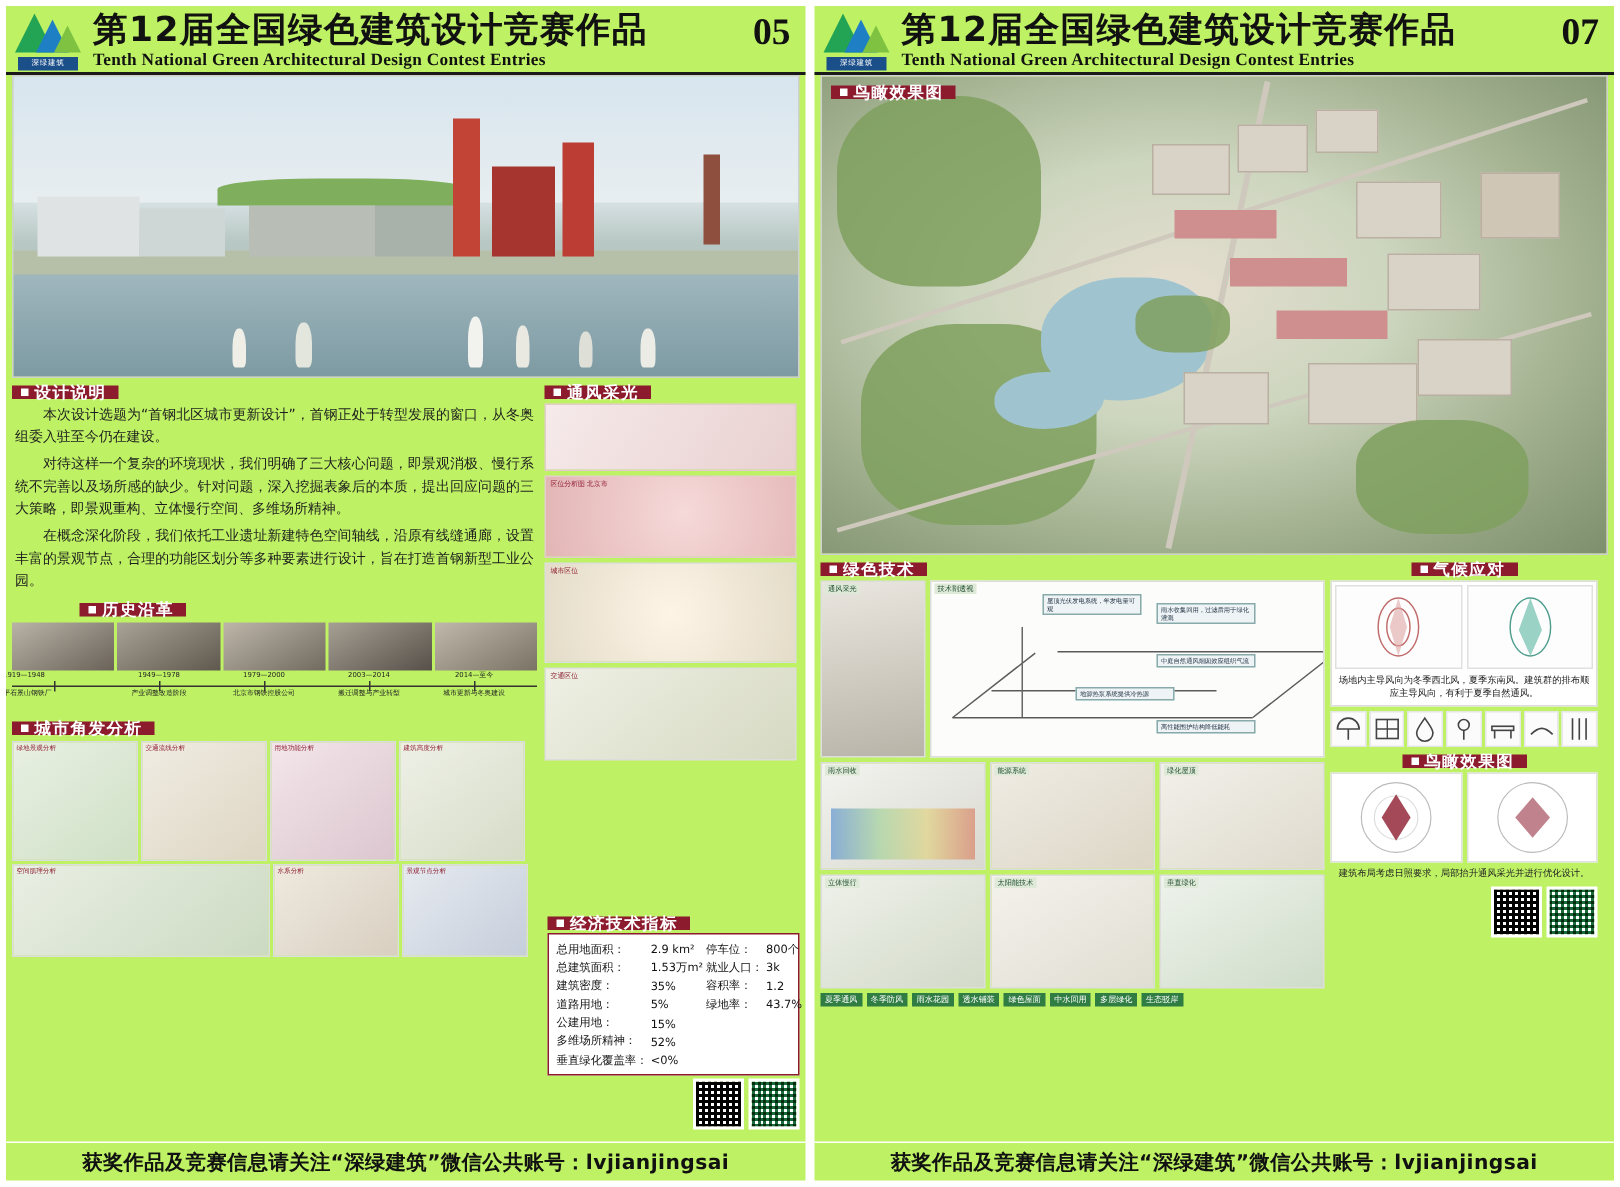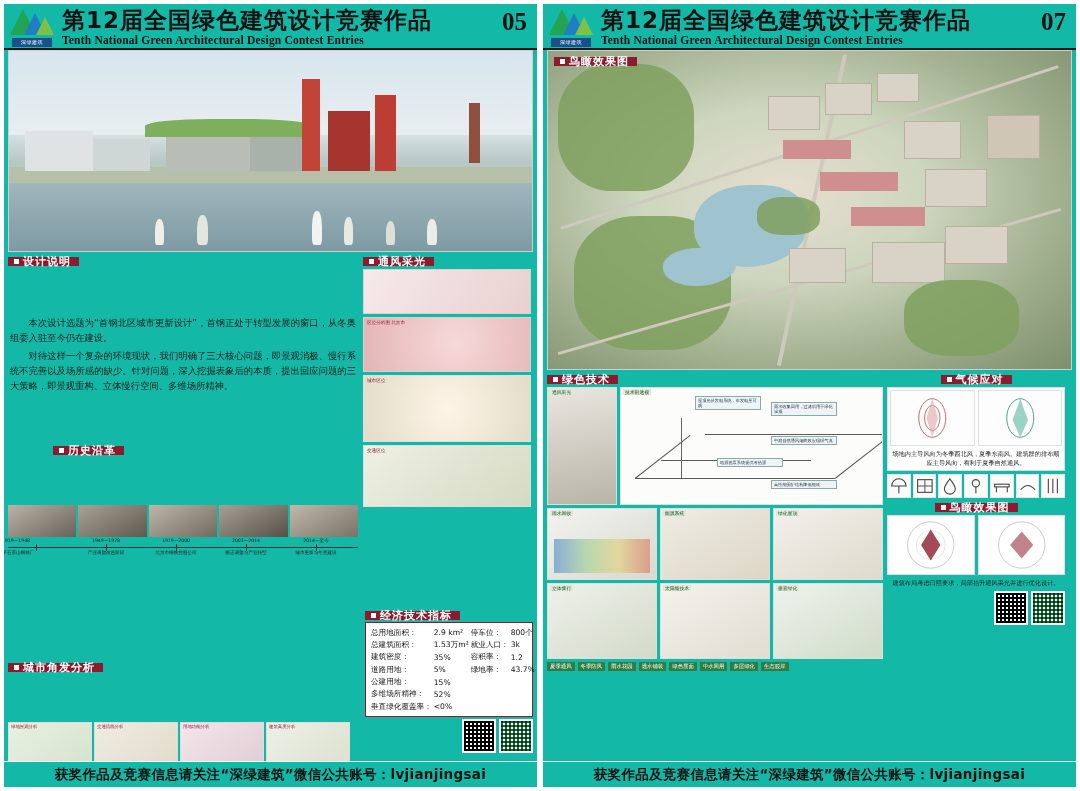--- a/index.html
+++ b/index.html
@@ -15,21 +15,21 @@
     width: 1080px; height: 791px;
     display: flex;
     gap: 6px;
     padding: 4px;
     background: #fff;
   }
   .panel {
     position: relative;
     width: 534px;
     height: 783px;
-    background: #14b8a6;
+    background: #bef264;
     display: flex;
     flex-direction: column;
   }
 
   
   .hdr {
     position: relative;
     height: 46px;
     display: flex;
     align-items: center;
@@ -153,21 +153,21 @@
   .rm-tower { left:88%; top:26%; width:2%; height:30%; background:#8e4f3f; }
   .rm-people { position:absolute; bottom:3%; width:100%; height:28%; }
   .fig { position:absolute; bottom:0; background:#efefe8; border-radius:45% 45% 20% 20%; }
 
   .two-col {
     display: flex;
     gap: 5px;
     margin-top: 5px;
     height: 250px;
   }
-  .col-left { width: 350px; display: flex; flex-direction: column; gap: 46px; }
+  .col-left { width: 350px; display: flex; flex-direction: column; }
   .col-right { width: 168px; display: flex; flex-direction: column; gap: 3px; }
 
   .desc {
     font-family: "DejaVu Sans", sans-serif;
     font-size: 9.3px;
     line-height: 1.65;
     color: #1d1d1d;
     text-align: justify;
     padding: 3px 2px 0 2px;
   }
@@ -312,20 +312,21 @@
         </div>
       </div>
 
       <div class="two-col">
 
         <div class="col-left">
           <div class="st-wrap"><span class="section-title">设计说明</span></div>
           <div class="desc">
             <p>本次设计选题为“首钢北区城市更新设计”，首钢正处于转型发展的窗口，从冬奥组委入驻至今仍在建设。</p>
             <p>对待这样一个复杂的环境现状，我们明确了三大核心问题，即景观消极、慢行系统不完善以及场所感的缺少。针对问题，深入挖掘表象后的本质，提出回应问题的三大策略，即景观重构、立体慢行空间、多维场所精神。</p>
+            <p>在概念深化阶段，我们依托工业遗址新建特色空间轴线，沿原有线缝通廊，设置丰富的景观节点，合理的功能区划分等多种要素进行设计，旨在打造首钢新型工业公园。</p>
           </div>
 
           <div class="st-wrap" style="margin-top:4px;margin-left:45px;"><span class="section-title">历史沿革</span></div>
 
           <div class="timeline">
             <div class="tl-imgs">
               <div class="tl-img" style="background:linear-gradient(150deg,#b9b3a8,#6a6258);"></div>
               <div class="tl-img" style="background:linear-gradient(150deg,#a9a396,#5e584e);"></div>
               <div class="tl-img" style="background:linear-gradient(150deg,#bdb6a9,#716a5e);"></div>
               <div class="tl-img" style="background:linear-gradient(150deg,#a6a094,#565049);"></div>

